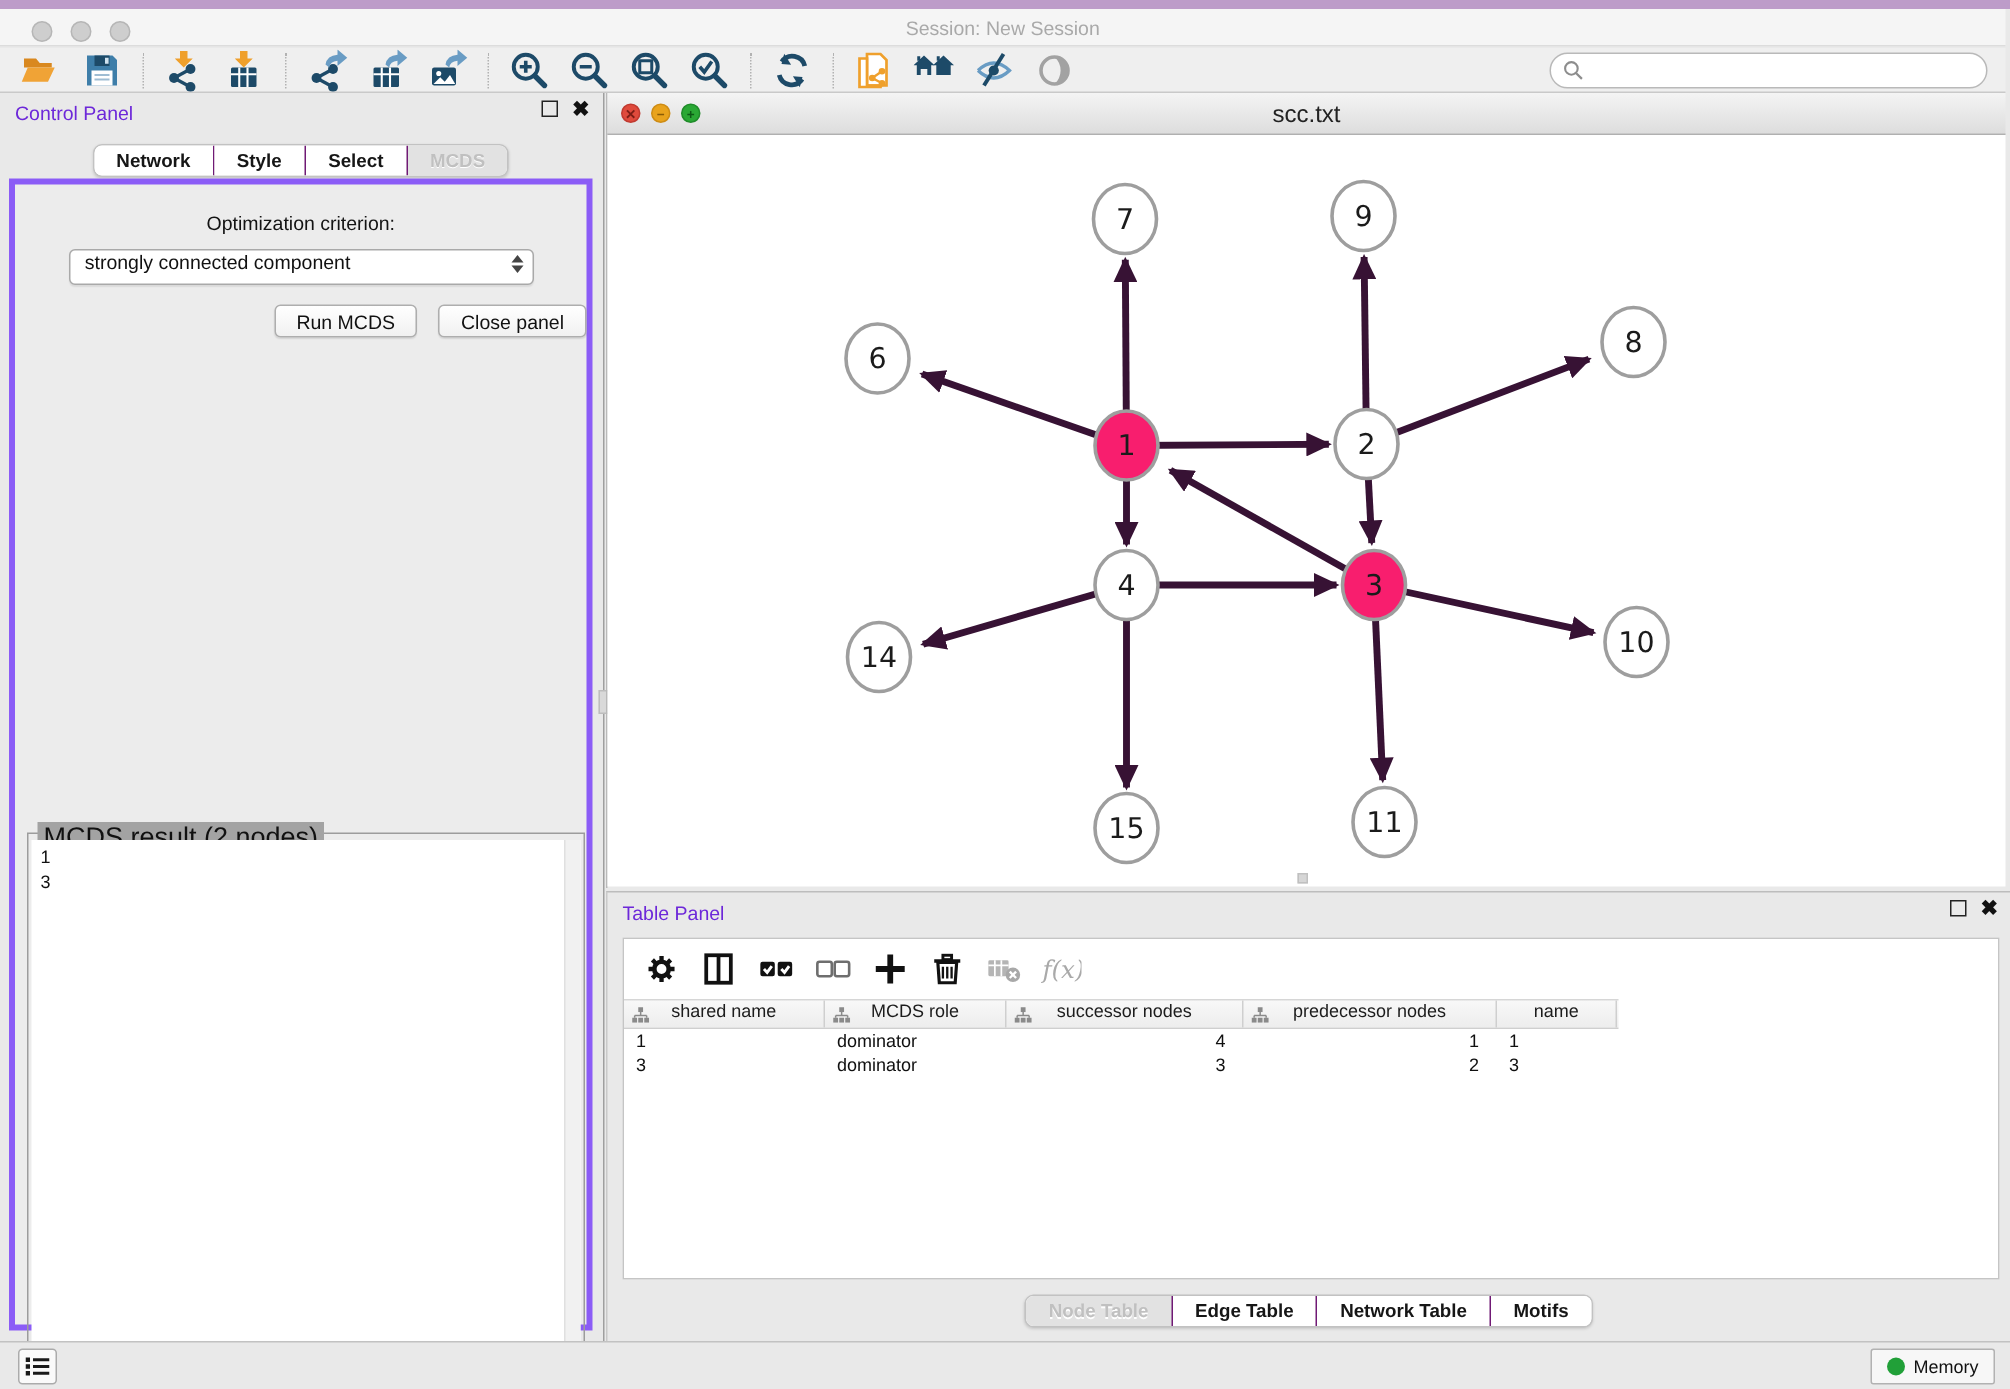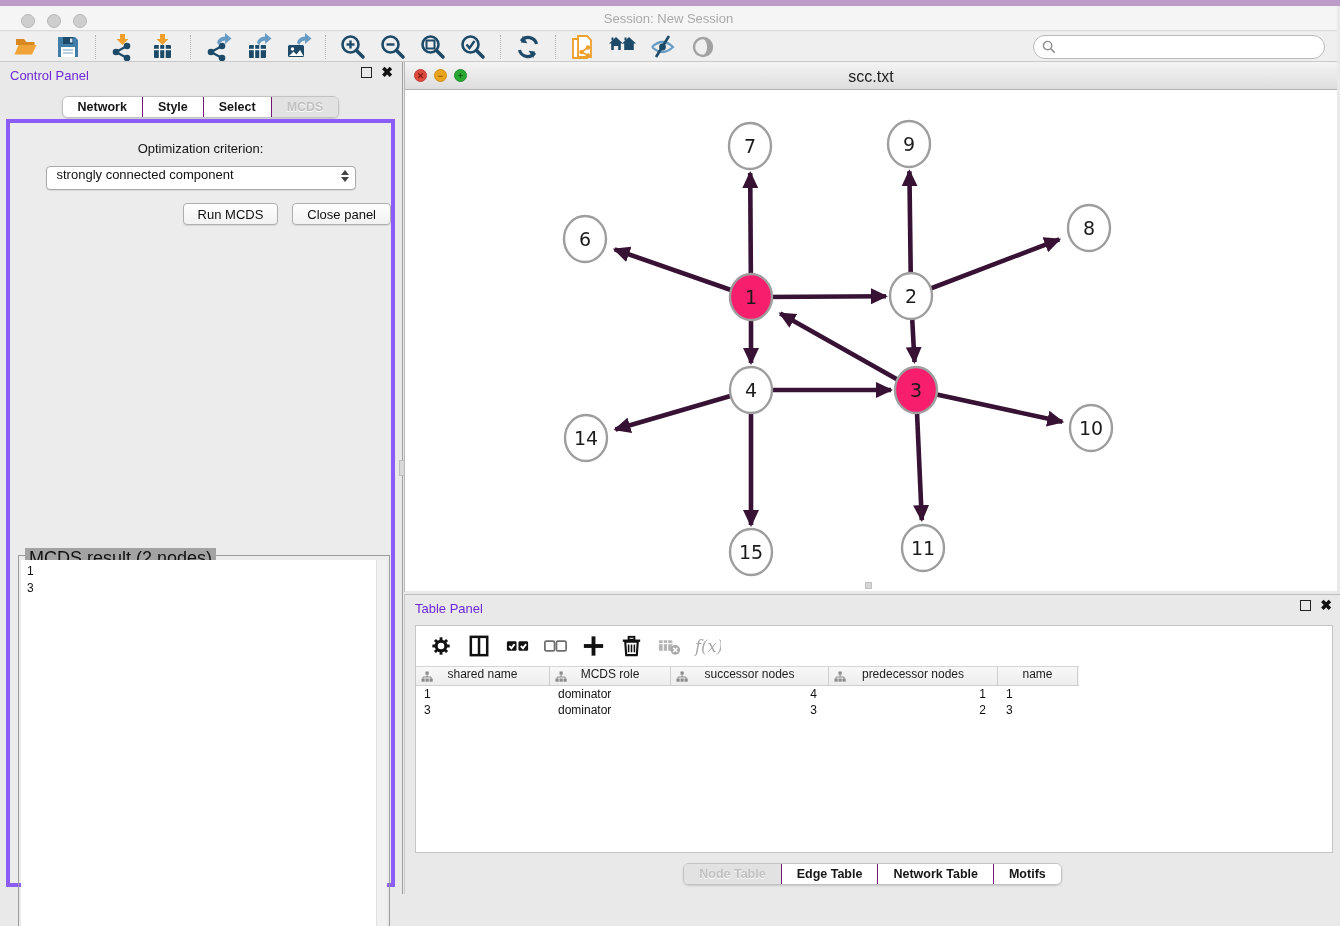--- a/index.html
+++ b/index.html
@@ -583,13 +583,31 @@
         </div>
     </div>
     <div class="tp-tabs" id="tp-tabs"><span class="seg">
           <div class="disabled">Node Table</div>
           <div>Edge Table</div>
           <div>Network Table</div>
           <div>Motifs</div>
         </span></div>
   </div>
 
+  <div class="statusbar">
+    <div class="list-btn">
+      <svg width="16" height="14" viewBox="0 0 16 14">
+        <g fill="#1a1a1a">
+          <rect x="0" y="1" width="3" height="3"></rect>
+            <rect x="5" y="1.5" width="11" height="2"></rect>
+          <rect x="0" y="5.5" width="3" height="3"></rect>
+            <rect x="5" y="6" width="11" height="2"></rect>
+          <rect x="0" y="10" width="3" height="3"></rect>
+            <rect x="5" y="10.5" width="11" height="2"></rect>
+        </g>
+      </svg>
+    </div>
+    <div class="memory-btn">
+      <span class="mem-dot" id="mem-dot" style="background: rgb(33, 160, 56);"></span>
+      <span>Memory</span>
+    </div>
+  </div>
 </div>
 
 </body></html>

